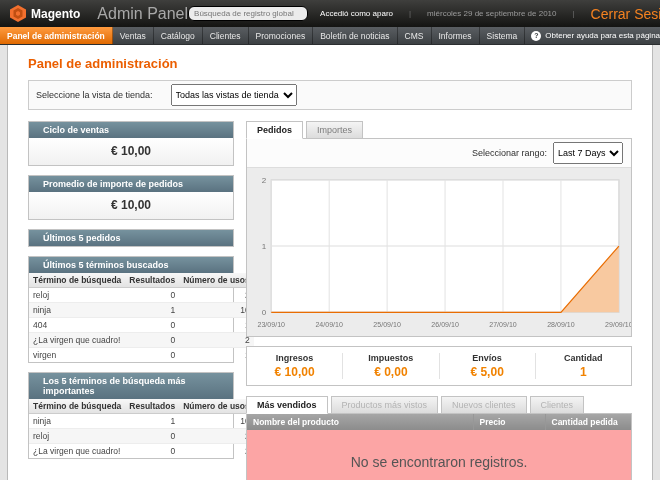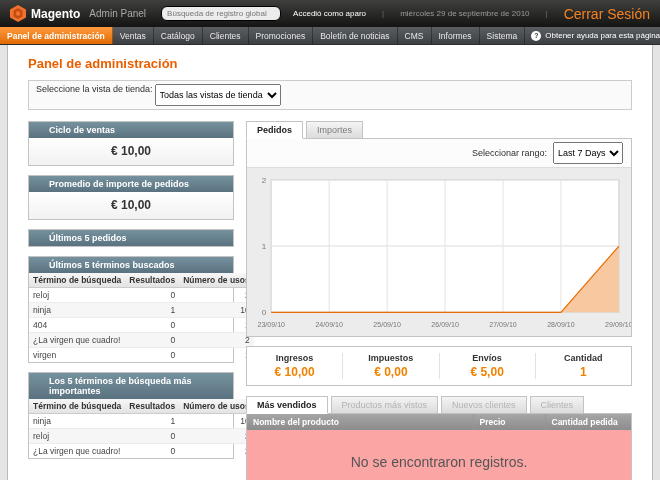--- a/index.html
+++ b/index.html
@@ -5,48 +5,48 @@
   *{box-sizing:border-box;margin:0;padding:0}
   html,body{width:660px;height:480px;overflow:hidden}
   body{background:#e4e4e4;font-family:"Liberation Sans",sans-serif;color:#2f2f2f}
   a{text-decoration:none;cursor:pointer}
 
   
   .top-header{height:27px;background:linear-gradient(#3f3f3d,#141412);display:flex;align-items:center;padding:0 10px;white-space:nowrap}
   .logo{display:flex;align-items:center;gap:5px}
   .logo svg{display:block}
   .logo-text{color:#fff;font-weight:bold;font-size:12px}
-  .logo-sub{color:#a8a8a8;font-size:10px;margin-left:4px}
+  .logo-sub{color:#a8a8a8;font-size:16px;margin-left:12px}
   .global-search{margin-left:auto;width:120px;height:15px;font-size:8px;padding:1px 5px;border:1px solid #000;border-radius:6px;background:#ececec;color:#444;font-family:inherit}
   .header-right{display:flex;align-items:center;gap:16px;margin-left:12px;font-size:8px}
   .header-right .user{color:#fff}
   .header-right .sep{color:#6e6e6e}
   .header-right .date{color:#9a9a9a}
   .logout{color:#f58220;font-size:14px}
 
   
   .main-nav{height:18px;background:linear-gradient(#5a5e62,#3c4043);display:flex;align-items:stretch;font-size:8.5px;border-bottom:1px solid #2b2e30;white-space:nowrap;overflow:hidden}
   .nav-item{display:flex;align-items:center;padding:0 7px;color:#e9e9e9;border-right:1px solid rgba(0,0,0,.35)}
   .nav-item.active{background:linear-gradient(#ff9b3f,#e06a02);color:#fff;font-weight:bold}
   .nav-help{margin-left:auto;display:flex;align-items:center;gap:4px;color:#fff;font-size:8px;padding:0 6px}
   .help-icon{width:10px;height:10px;border-radius:50%;background:#fff;color:#3c4043;font-size:7px;font-weight:bold;display:flex;align-items:center;justify-content:center;flex:none}
 
   
   .content-wrap{padding:0 7px 8px;background:#e4e4e4}
   .content{background:#fff;border:1px solid #b9b9b9;border-top:none;padding:9px 20px 14px;min-height:424px}
   .page-title{color:#eb5e00;font-size:13px;font-weight:bold;margin:2px 0 9px}
-  .store-switcher{border:1px solid #ccc;background:#fafafa;padding:3px 7px;font-size:9px;margin-bottom:11px;display:flex;gap:2px}
+  .store-switcher{border:1px solid #ccc;background:#fafafa;padding:3px 7px;font-size:9px;margin-bottom:11px;display:flex;align-items:center;gap:18px}
   select{font-size:9px;font-family:inherit;height:22px}
   .dashboard{display:flex;gap:12px;align-items:flex-start}
   .left-col{width:206px;flex:none}
   .right-col{flex:1;min-width:0}
 
   
   .panel{border:1px solid #c3c3c3;margin-bottom:9px}
-  .panel-head{background:linear-gradient(#76929e,#5a7280);color:#fff;font-size:9px;font-weight:bold;padding:3px 20px}
+  .panel-head{background:linear-gradient(#76929e,#5a7280);color:#fff;font-size:9px;font-weight:bold;padding:3px 14px}
   .panel-value{text-align:center;font-size:12px;font-weight:bold;color:#333;padding:6px 0 7px;background:linear-gradient(#fff,#f1f1f1)}
   table{width:100%;border-collapse:collapse;font-size:8.5px}
   .mini-table th{background:linear-gradient(#f7f7f7,#e3e3e3);border-bottom:1px solid #ccc;padding:2px 4px;text-align:left;font-weight:bold;color:#333;white-space:nowrap}
   .mini-table td{padding:2px 4px;border-top:1px solid #ededed;color:#444}
   .mini-table tbody tr:nth-child(even) td{background:#f6f6f6}
   .num{text-align:right}
   .w-res{width:44px}.w-uses{width:58px}.w-items{width:42px}.w-total{width:50px}
 
   
   .tabs{display:flex;position:relative;z-index:2;margin-bottom:-1px}

